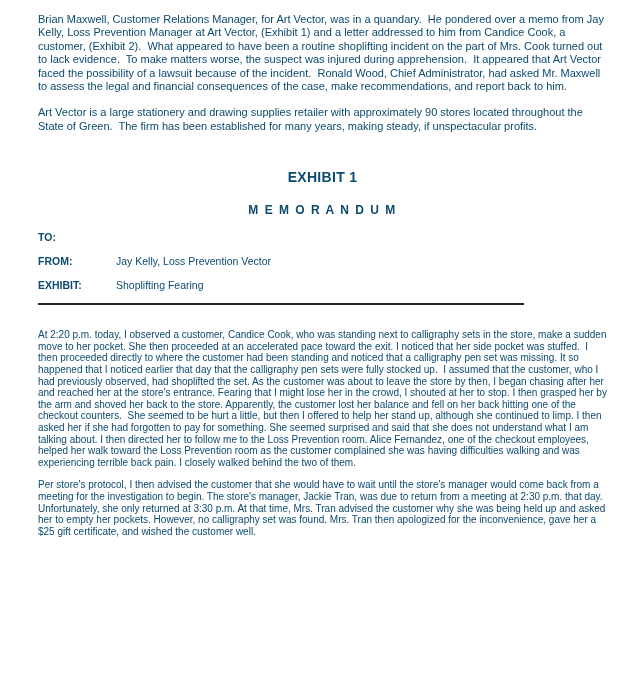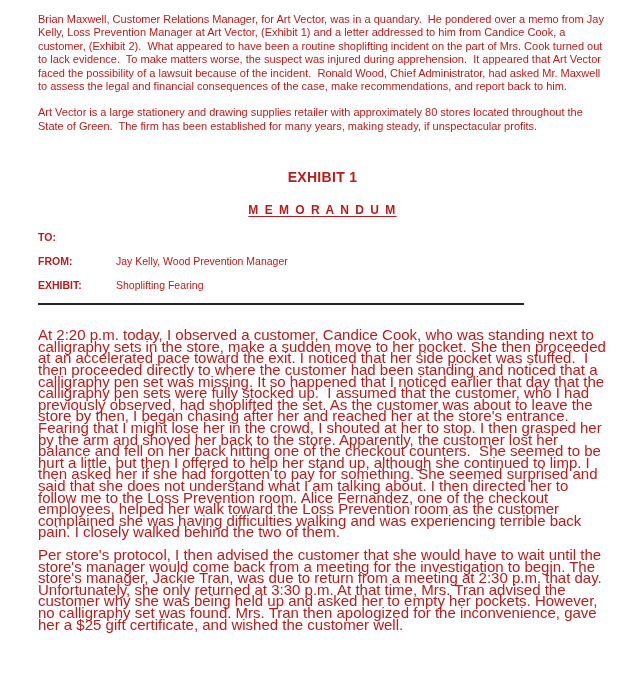--- a/index.html
+++ b/index.html
@@ -6,21 +6,21 @@
     margin: 0;
     padding: 0;
     background: #ffffff;
   }
   .page {
     position: relative;
     width: 633px;
     height: 700px;
     box-sizing: border-box;
     background: #ffffff;
-    color: #b91c1c;
+    color: #0c4a6e;
     font-family: "Liberation Sans", "DejaVu Sans", sans-serif;
     padding: 13px 26px 8px 38px;
     overflow: hidden;
   }
   .intro-para {
     font-size: 11px;
     line-height: 13.4px;
     margin: 0 0 13px 0;
     white-space: pre-wrap;
   }
@@ -35,21 +35,20 @@
     letter-spacing: 0.3px;
   }
   .memo-title {
     margin-top: 18px;
     text-align: center;
     font-size: 12px;
     font-weight: bold;
   }
   .memo-title span {
     letter-spacing: 1.5px;
-    text-decoration: underline;
     text-underline-offset: 2px;
   }
   .memo-fields {
     margin-top: 14px;
   }
   .memo-field-row {
     display: flex;
     margin-bottom: 12px;
     font-size: 10.5px;
     line-height: 12px;
@@ -65,51 +64,51 @@
   .memo-divider {
     margin-top: 9px;
     width: 486px;
     height: 2px;
     background: #262626;
   }
   .memo-body {
     margin-top: 24px;
   }
   .memo-para {
-    font-size: 15px;
+    font-size: 10px;
     line-height: 11.6px;
     margin: 0 0 11px 0;
     white-space: pre-wrap;
   }
 </style>
 </head>
 <body>
 
 <div class="page">
 
   <p class="intro-para">Brian Maxwell, Customer Relations Manager, for Art Vector, was in a quandary.  He pondered over a memo from Jay Kelly, Loss Prevention Manager at Art Vector, (Exhibit 1) and a letter addressed to him from Candice Cook, a customer, (Exhibit 2).  What appeared to have been a routine shoplifting incident on the part of Mrs. Cook turned out to lack evidence.  To make matters worse, the suspect was injured during apprehension.  It appeared that Art Vector faced the possibility of a lawsuit because of the incident.  Ronald Wood, Chief Administrator, had asked Mr. Maxwell to assess the legal and financial consequences of the case, make recommendations, and report back to him.</p>
 
-  <p class="intro-para last">Art Vector is a large stationery and drawing supplies retailer with approximately 80 stores located throughout the State of Green.  The firm has been established for many years, making steady, if unspectacular profits.</p>
+  <p class="intro-para last">Art Vector is a large stationery and drawing supplies retailer with approximately 90 stores located throughout the State of Green.  The firm has been established for many years, making steady, if unspectacular profits.</p>
 
   <div class="exhibit-heading">EXHIBIT 1</div>
 
   <div class="memo-title">
     <span>M E M O R A N D U M</span>
   </div>
 
   <div class="memo-fields">
 
 
     <div class="memo-field-row">
       <div class="memo-field-label">TO:</div>
     </div>
 
     <div class="memo-field-row">
       <div class="memo-field-label">FROM:</div>
-      <div class="memo-field-value">Jay Kelly, Wood Prevention Manager</div>
+      <div class="memo-field-value">Jay Kelly, Loss Prevention Vector</div>
     </div>
 
     <div class="memo-field-row">
       <div class="memo-field-label">EXHIBIT:</div>
       <div class="memo-field-value">Shoplifting Fearing</div>
     </div>
 
   </div>
 
   <div class="memo-divider"></div>

